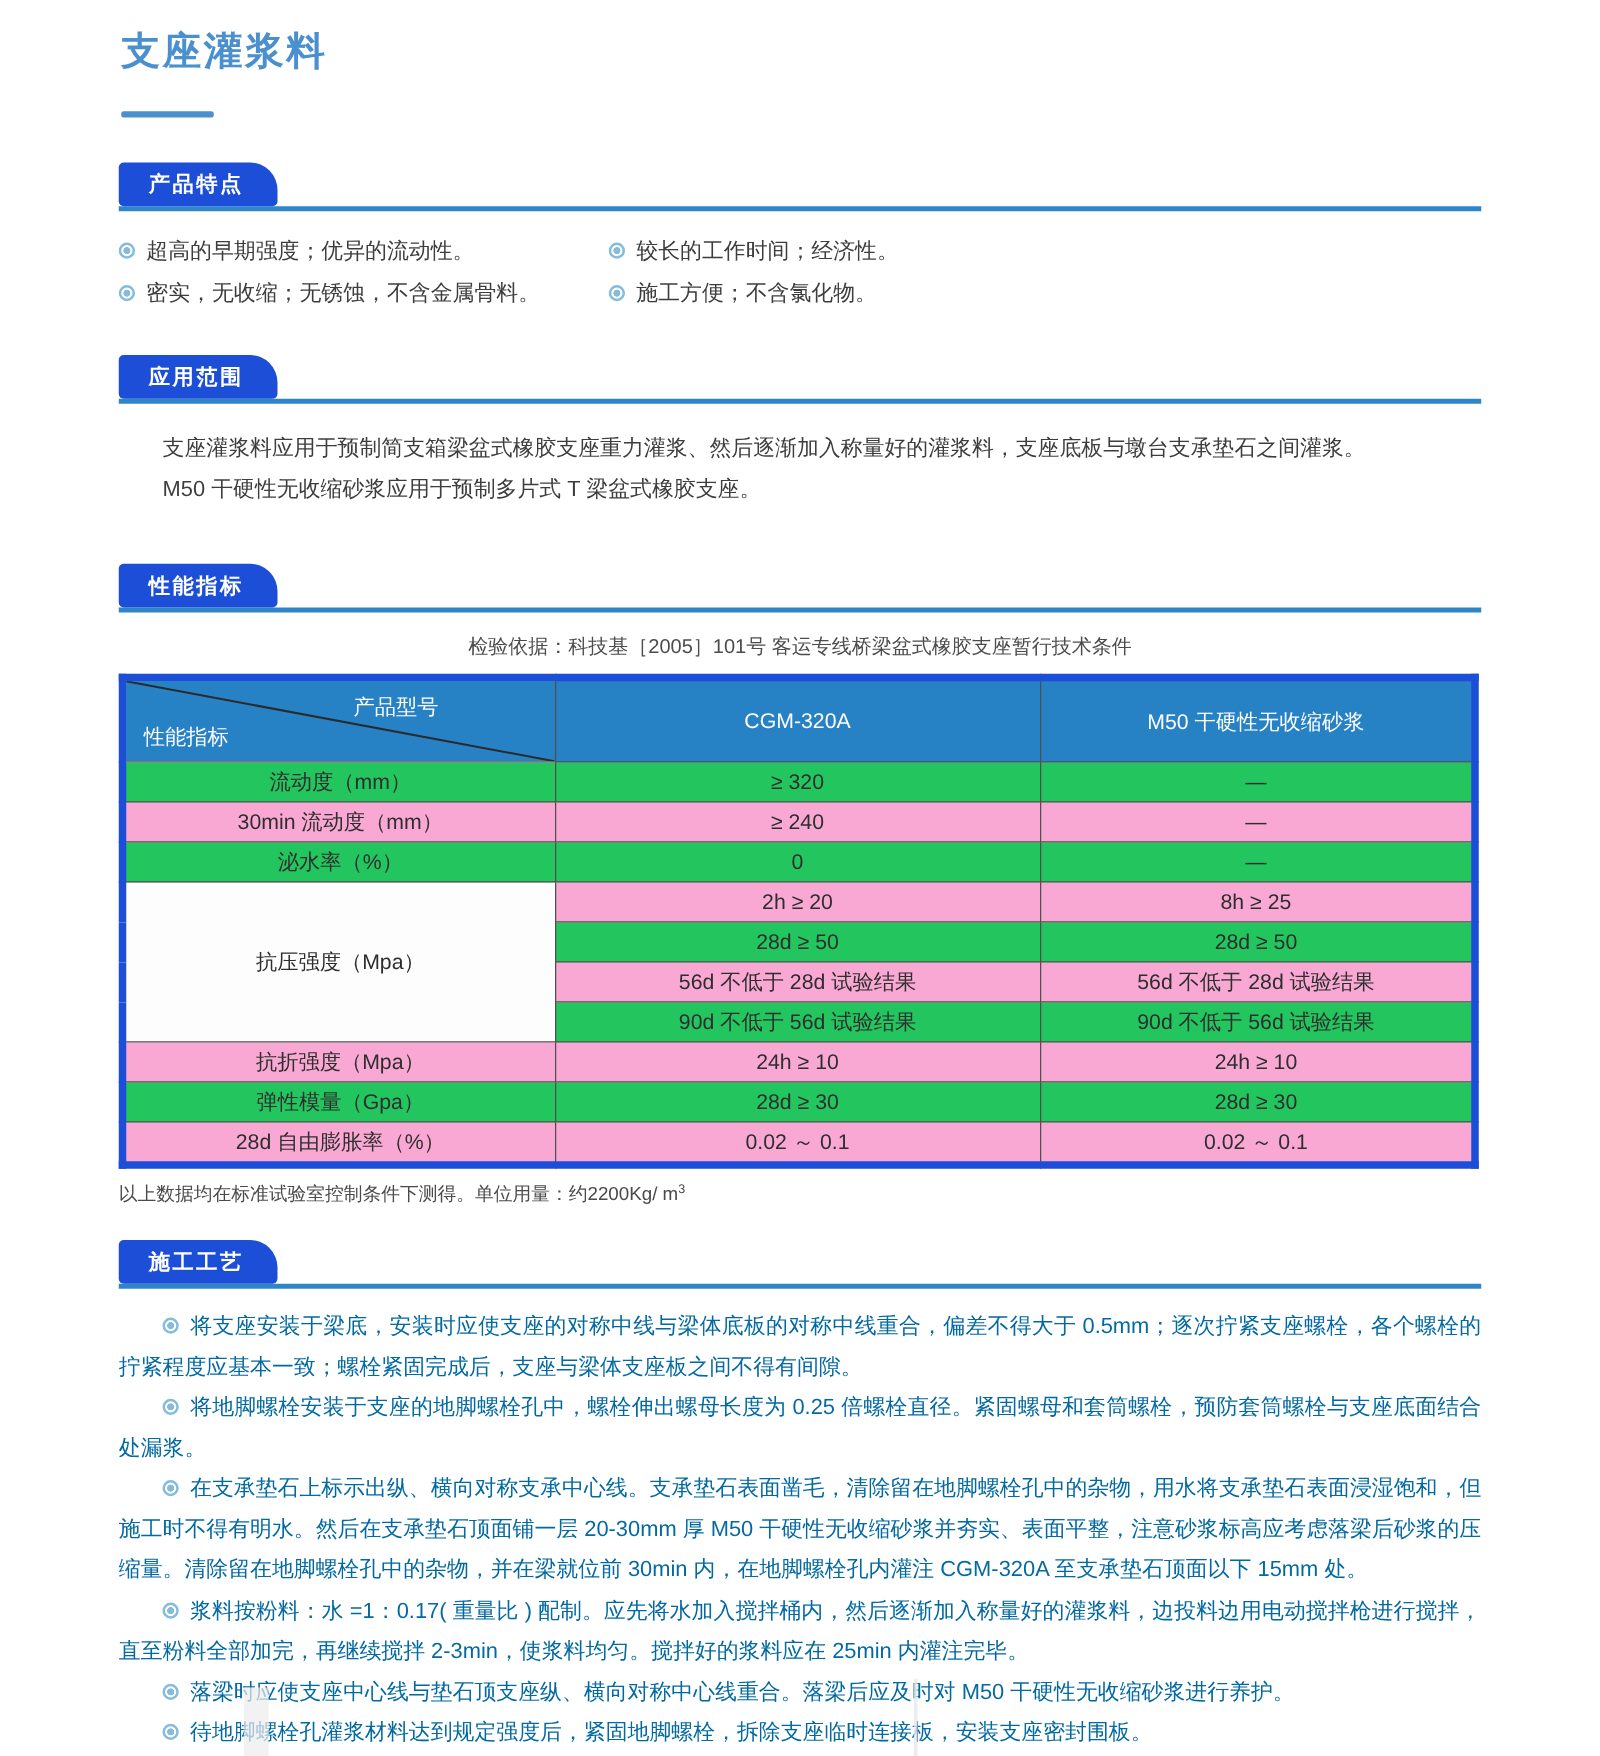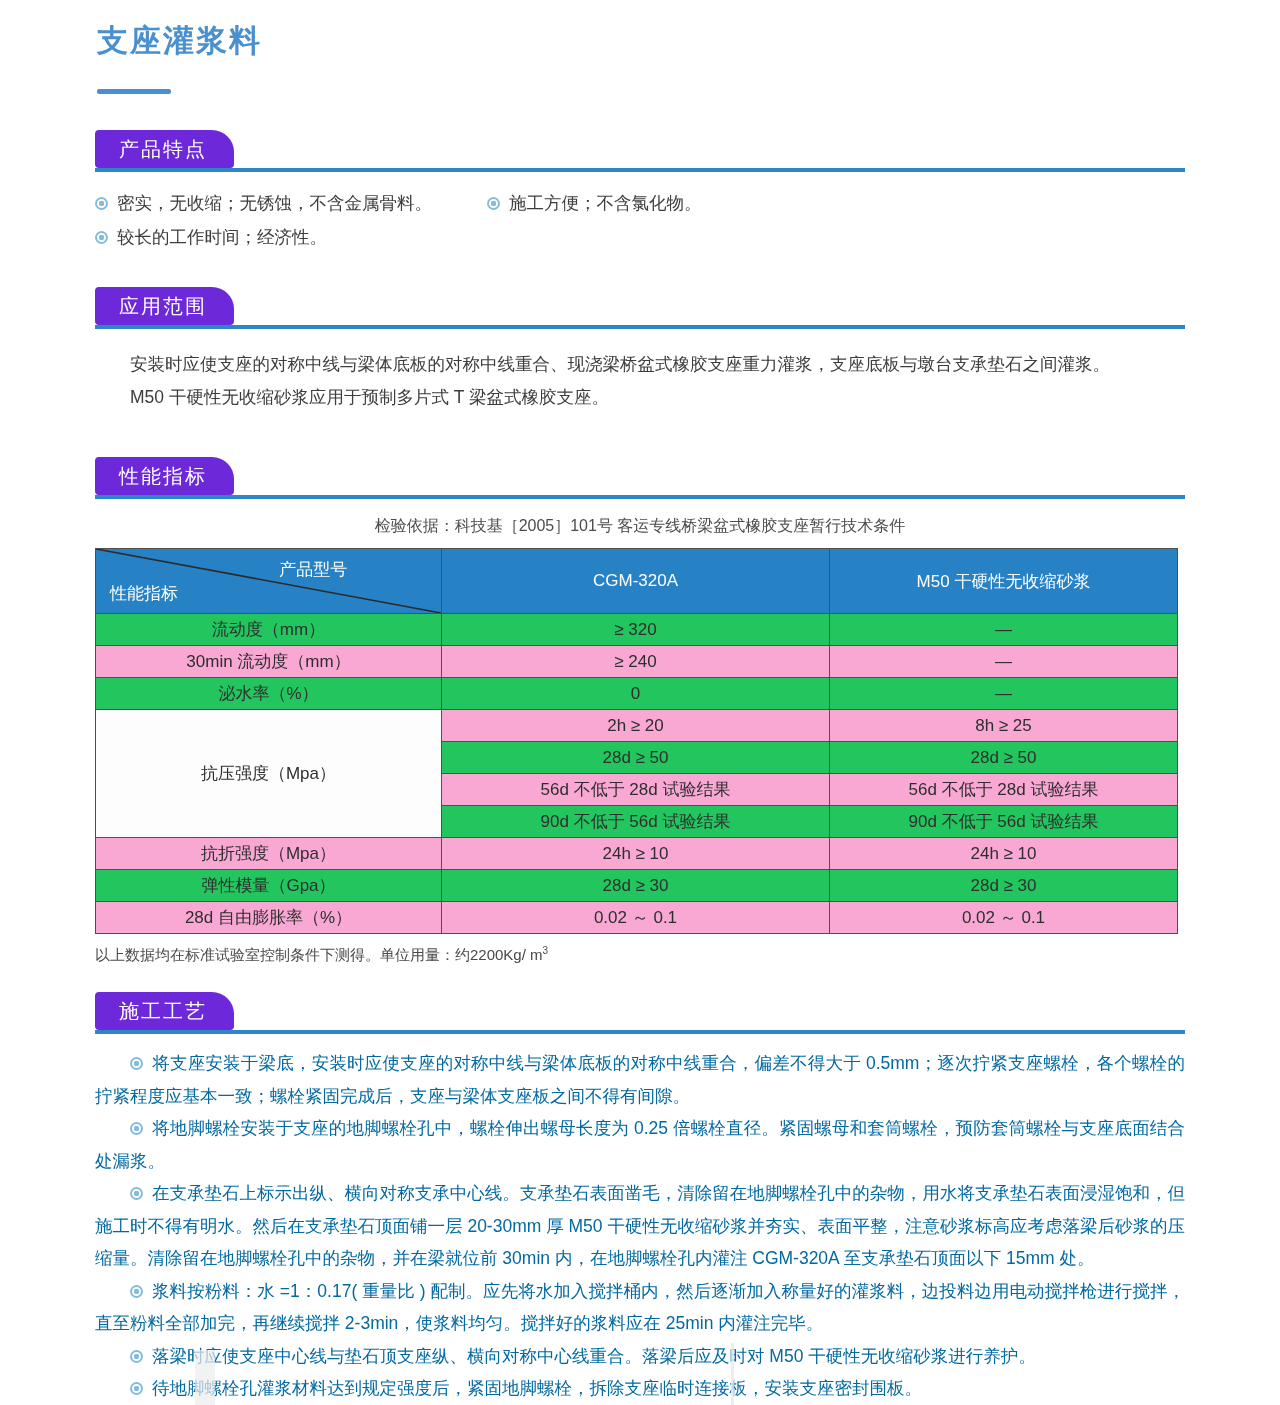--- a/index.html
+++ b/index.html
@@ -18,22 +18,22 @@
     padding-top:20px;margin-left:97px;
     font-size:31px;font-weight:bold;color:#4a90cf;letter-spacing:2px;
   }
   .title-underline{
     width:74px;height:5px;background:#4a8fd0;margin:27px 0 0 97px;border-radius:2px;
   }
 
   
   .sec-head{border-bottom:4px solid #2e86c9;line-height:0;}
   .badge{
-    display:inline-block;background:#6d28d9;color:#ffffff;
-    font-size:20px;font-weight:normal;letter-spacing:2px;line-height:1;
+    display:inline-block;background:#1d4ed8;color:#ffffff;
+    font-size:17px;font-weight:bold;letter-spacing:2px;line-height:1;
     padding:9px 27px 9px 24px;border-radius:4px 22px 4px 4px;
   }
 
   
   .bullet{
     display:inline-block;width:9px;height:9px;border:2.5px solid #85bcdd;border-radius:50%;
     background:radial-gradient(circle,#85bcdd 2.6px,transparent 3px);
     vertical-align:-1px;margin-right:9px;flex:none;
   }
 
@@ -45,21 +45,21 @@
   }
   .feature-item{font-size:17.5px;line-height:33px;color:#3d3d3d;}
 
   
   .app-text{margin-top:19px;padding-left:35px;font-size:17.5px;line-height:33px;color:#3d3d3d;}
 
   
   .basis{margin-top:17px;text-align:center;font-size:16px;color:#4c4c4c;}
   table.perf{
     margin-top:11px;width:1082px;border-collapse:collapse;table-layout:fixed;
-    border:1px solid #1d4ed8;font-size:17px;color:#2e2e2e;
+    border:6px solid #1d4ed8;font-size:17px;color:#2e2e2e;
   }
   table.perf col.c1{width:346px;}
   table.perf col.c2{width:388px;}
   table.perf col.c3{width:348px;}
   table.perf th,table.perf td{
     border:1px solid #4f4f4f;text-align:center;padding:0;height:31px;
     font-weight:normal;
   }
   table.perf thead th{background:#2781c5;color:#ffffff;height:64px;font-size:17px;}
   .corner-cell{position:relative;padding:0;}
@@ -95,30 +95,31 @@
 
   <div class="doc-title">支座灌浆料</div>
   <div class="title-underline"></div>
 
   <div class="content">
 
     <div class="sec-head mt-feat">
       <span class="badge">产品特点</span>
     </div>
     <div class="features">
+      <div class="feature-item"><span class="bullet"></span><span>超高的早期强度；优异的流动性。</span></div>
       <div class="feature-item"><span class="bullet"></span><span>密实，无收缩；无锈蚀，不含金属骨料。</span></div>
       <div class="feature-item"><span class="bullet"></span><span>较长的工作时间；经济性。</span></div>
       <div class="feature-item"><span class="bullet"></span><span>施工方便；不含氯化物。</span></div>
     </div>
 
     <div class="sec-head mt-app">
       <span class="badge">应用范围</span>
     </div>
     <div class="app-text">
-      <div>安装时应使支座的对称中线与梁体底板的对称中线重合、现浇梁桥盆式橡胶支座重力灌浆，支座底板与墩台支承垫石之间灌浆。</div>
+      <div>支座灌浆料应用于预制简支箱梁盆式橡胶支座重力灌浆、然后逐渐加入称量好的灌浆料，支座底板与墩台支承垫石之间灌浆。</div>
       <div>M50 干硬性无收缩砂浆应用于预制多片式 T 梁盆式橡胶支座。</div>
     </div>
 
     <div class="sec-head mt-perf">
       <span class="badge">性能指标</span>
     </div>
     <div class="basis">检验依据：科技基［2005］101号 客运专线桥梁盆式橡胶支座暂行技术条件</div>
 
     <table class="perf">
       <colgroup>

